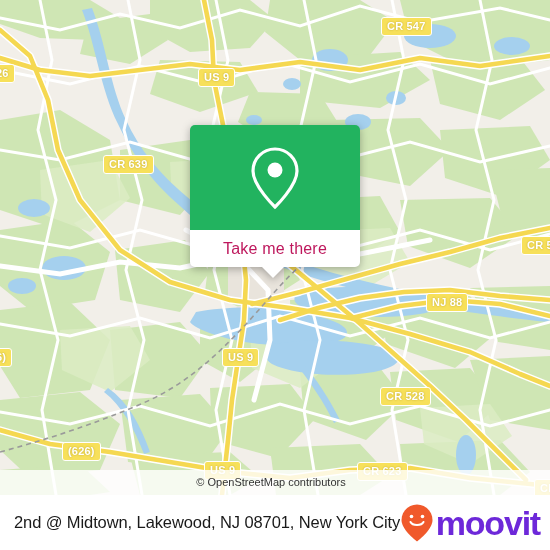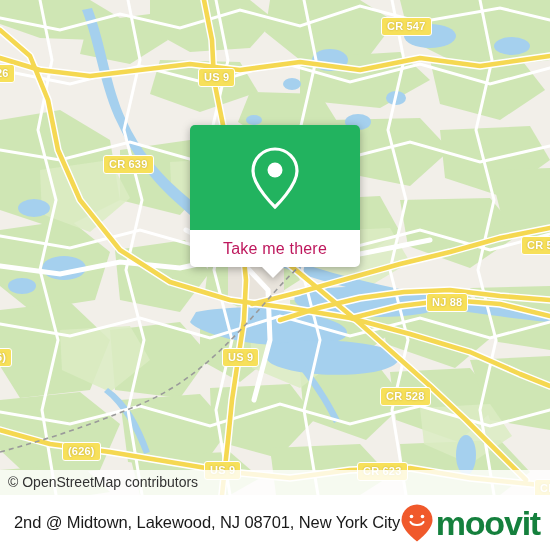--- a/index.html
+++ b/index.html
@@ -28,24 +28,25 @@
     letter-spacing:.2px;
     text-shadow:0 0 2px rgba(120,100,0,.45);
     white-space:nowrap;
     box-sizing:border-box;
   }
 
   
   #attribution{
     position:absolute;left:0;bottom:0;width:100%;
     background:rgba(255,255,255,.80);
-    font-size:14px;color:#333;
+    font-size:11px;color:#333;
     padding:4px 16px 5px 8px;
     box-sizing:border-box;
     line-height:16px;
+    text-align:center;
   }
 
   
   #callout{
     position:absolute;left:190px;top:125px;width:170px;
     filter:drop-shadow(0 2px 4px rgba(0,0,0,.30));
   }
   #callout-head{
     height:105px;border-radius:5px 5px 0 0;
     display:flex;align-items:center;justify-content:center;
@@ -68,21 +69,21 @@
     background:#ffffff;
     display:flex;align-items:center;
     box-sizing:border-box;padding:0 10px 0 14px;
   }
   #footer-title{
     font-size:16.5px;color:#1a1a1a;white-space:nowrap;
     flex:0 1 auto;overflow:hidden;letter-spacing:-.1px;
   }
   #brand{margin-left:auto;display:flex;align-items:center;}
   #brand-word{
-    font-size:34px;font-weight:bold;color:#15803d;
+    font-size:34px;font-weight:bold;color:#6d28d9;
     letter-spacing:-1.2px;margin-left:2px;line-height:34px;
   }
 </style>
 </head>
 <body>
 
 <div id="app">
 
   <div id="map">
     <svg width="550" height="495" viewBox="0 0 550 495" xmlns="http://www.w3.org/2000/svg">

